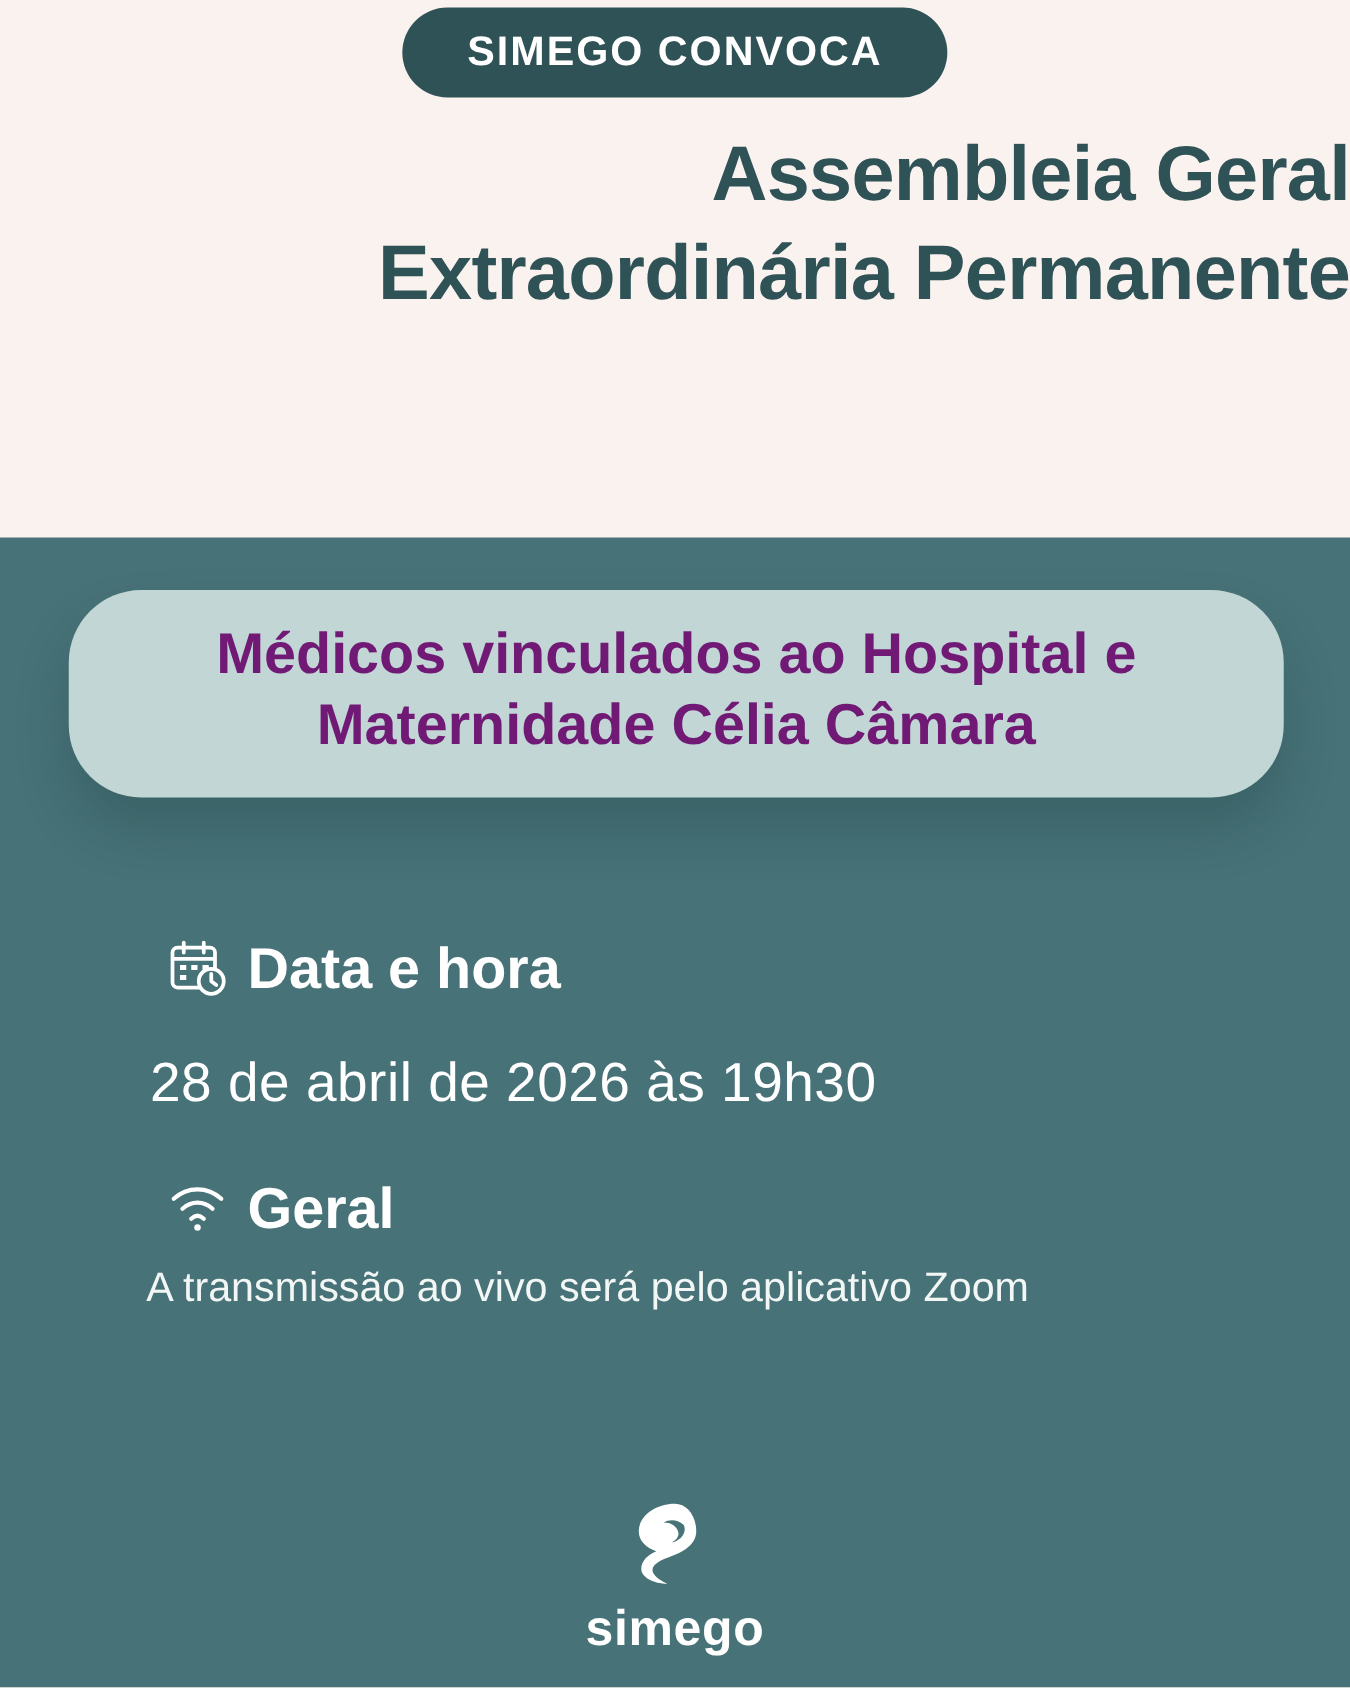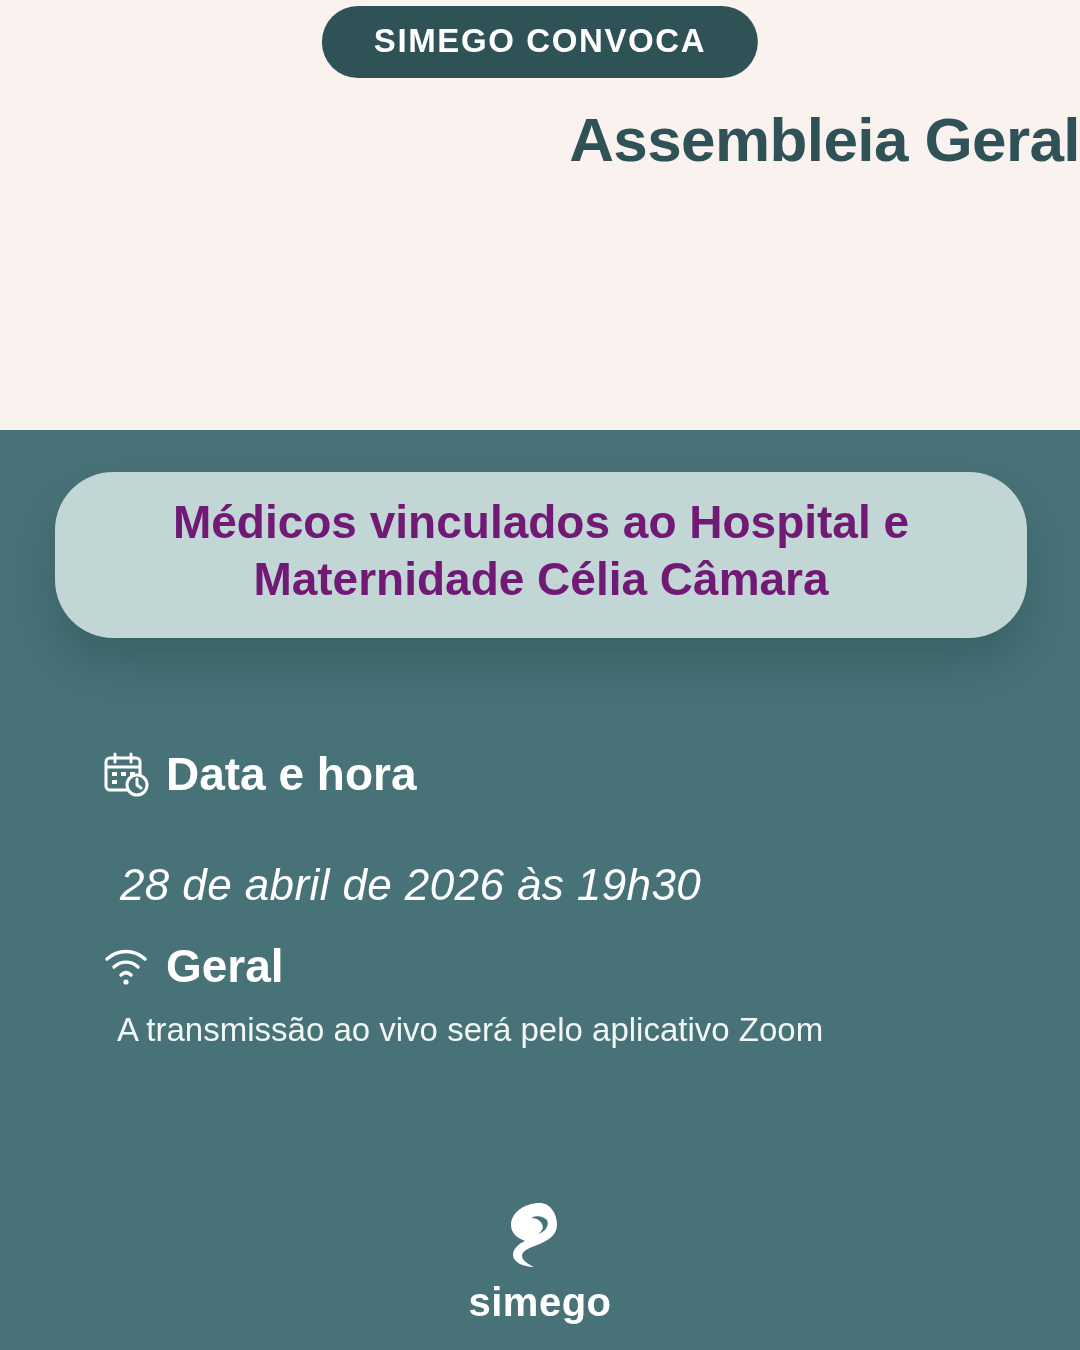--- a/index.html
+++ b/index.html
@@ -116,38 +116,38 @@
 
   .sec-head {
     display: flex;
     align-items: center;
     gap: 14px;
     padding-left: 100px;
     color: #ffffff;
     font-size: 46px;
     font-weight: bold;
     line-height: 1;
+    margin-left: 32px;
   }
   .sec-head .ico {
     display: inline-flex;
     align-items: center;
     justify-content: center;
     width: 52px;
     height: 52px;
     color: #ffffff;
   }
   .sec-head .ico svg { display: block; }
 
   .datetime-value {
     padding-left: 120px;
-    margin-top: 60px;
+    margin-top: 42px;
     color: #ffffff;
     font-size: 44px;
     letter-spacing: 0.4px;
-    font-style: italic;
   }
 
   .online-text {
     padding-left: 105px;
     margin-top: 14px;
     color: #f2f7f6;
     font-size: 33px;
     line-height: 1.45;
   }
   .online-text .line { display: block; margin-left: 12px; }
@@ -185,20 +185,21 @@
 
   <div class="top-area">
     <div class="wave-wrap" style="z-index:0;">
       <svg viewBox="0 0 1080 1350" preserveAspectRatio="none" aria-hidden="true">
         <path d="M0,0 L1080,0 L1080,356 C1020,372 960,392 840,392 C690,392 610,312 420,312 C230,312 150,420 0,420 Z" fill="#faf2ee"></path>
       </svg>
     </div>
     <div class="badge">SIMEGO CONVOCA</div>
     <div class="headline">
       <span class="line">Assembleia Geral</span>
+      <span class="line">Extraordinária Permanente</span>
     </div>
   </div>
 
   <div class="content">
 
     <div class="subject-card">
       <span class="line">Médicos vinculados ao Hospital e</span>
       <span class="line">Maternidade Célia Câmara</span>
     </div>
 

